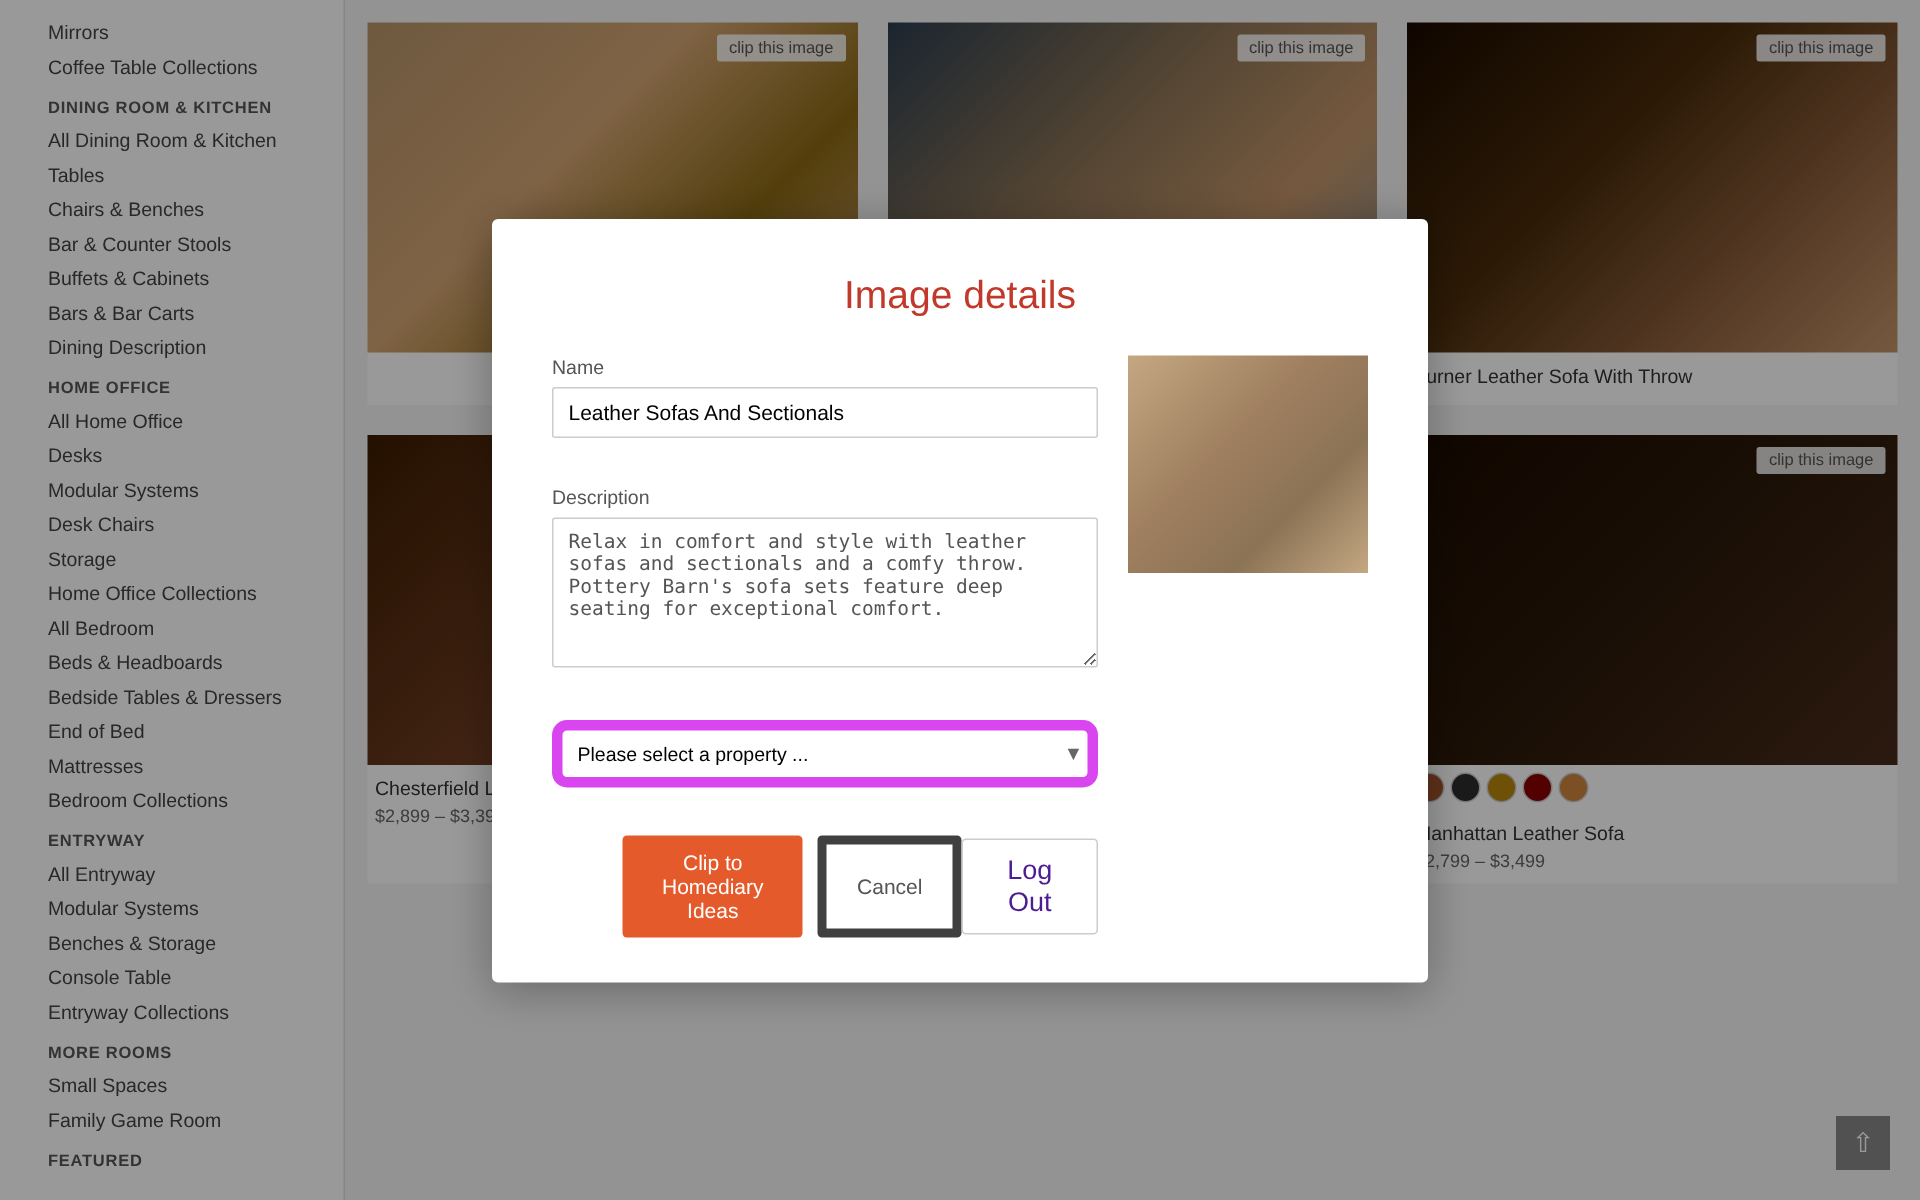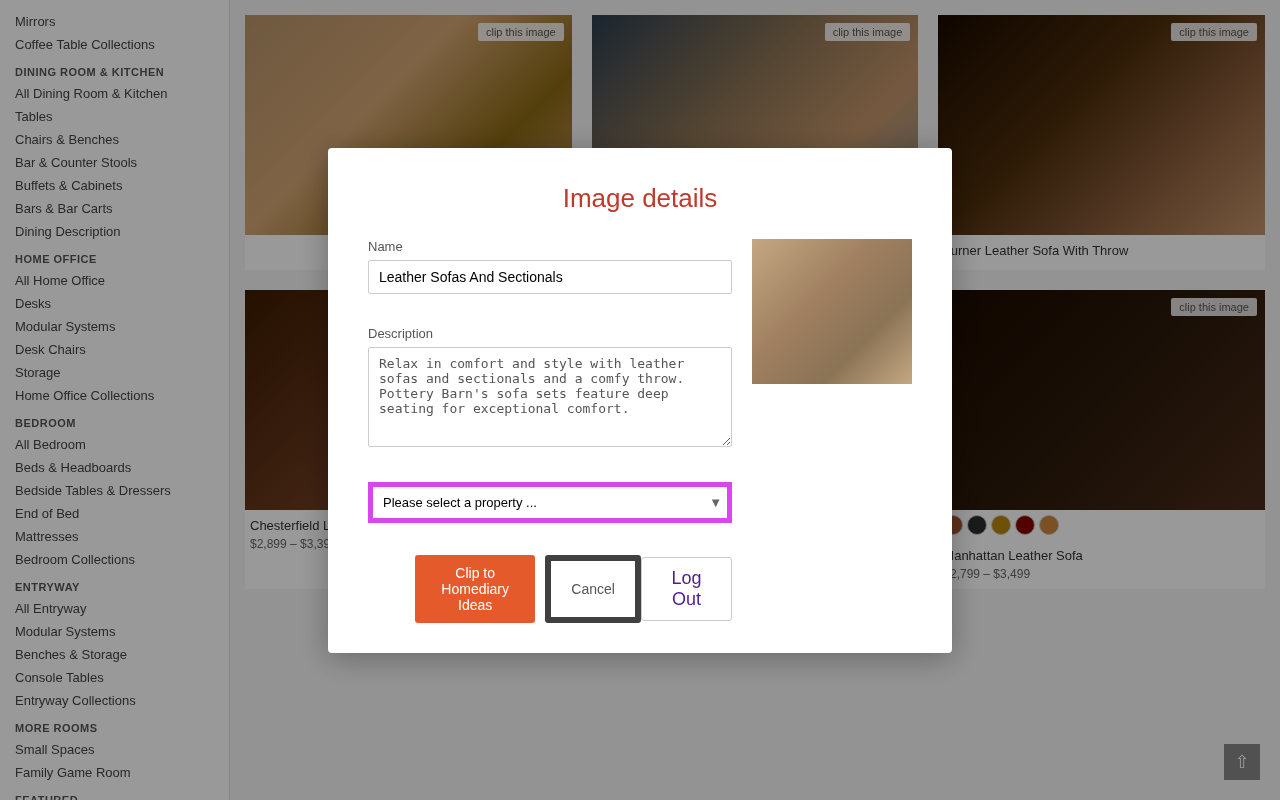--- a/index.html
+++ b/index.html
@@ -1,21 +1,21 @@
 <!DOCTYPE html>
 <html><head>
   <meta charset="utf-8">
   <style>
     * { box-sizing: border-box; margin: 0; padding: 0; }
     body { font-family: Arial, sans-serif; background: #f5f5f5; font-size: 13px; color: #333; overflow: hidden; }
 
     .page-wrapper { display: flex; width: 1280px; height: 800px; position: relative; }
 
     
-    .sidebar { width: 230px; min-width: 230px; background: #fff; overflow-y: auto; padding: 10px 0; border-right: 1px solid #e0e0e0; }
+    .sidebar { width: 230px; min-width: 230px; background: #fff; overflow-y: auto; padding: 10px 17px; border-right: 1px solid #e0e0e0; }
     .sidebar-section-title { font-size: 11px; font-weight: bold; color: #555; padding: 10px 15px 4px; letter-spacing: 0.5px; }
     .sidebar-item { padding: 4px 15px; color: #444; cursor: pointer; font-size: 13px; }
 
     
     .main-content { flex: 1; overflow-y: auto; padding: 15px; background: #f5f5f5; position: relative; }
 
     
     .product-grid { display: grid; grid-template-columns: repeat(3, 1fr); gap: 20px; }
     .product-card { background: #fff; position: relative; }
     .product-image { width: 100%; height: 220px; background: #ccc; position: relative; overflow: hidden; }
@@ -34,21 +34,21 @@
     .modal-title { text-align: center; font-size: 26px; color: #c0392b; font-weight: 400; margin-bottom: 25px; }
     .modal-body { display: flex; gap: 20px; }
     .modal-form { flex: 1; }
     .modal-thumbnail { width: 160px; min-width: 160px; }
     .modal-thumbnail-img { width: 160px; height: 145px; background: #ddd; overflow: hidden; display: flex; align-items: center; justify-content: center; }
     .form-group { margin-bottom: 32px; }
     .form-label { font-size: 13px; color: #555; margin-bottom: 6px; display: block; }
     .form-input { width: 100%; border: 1px solid #ccc; padding: 8px 10px; font-size: 14px; border-radius: 2px; outline: none; }
     .form-textarea { width: 100%; border: 1px solid #ccc; padding: 8px 10px; font-size: 13px; border-radius: 2px; outline: none; min-height: 100px; resize: vertical; color: #555; }
     .form-select-wrapper { position: relative; }
-    .form-select { width: 100%; border: 5px solid #d946ef; padding: 8px 10px; font-size: 13px; border-radius: 0; appearance: none; background: #fff; outline: none; cursor: pointer; }
+    .form-select { width: 100%; border: 7px solid #d946ef; padding: 8px 10px; font-size: 13px; border-radius: 10px; appearance: none; background: #fff; outline: none; cursor: pointer; }
     .select-arrow { position: absolute; right: 10px; top: 50%; transform: translateY(-50%); pointer-events: none; color: #666; }
     .modal-actions { display: flex; justify-content: space-between; align-items: center; margin-top: 20px; padding-left: 47px; }
     .modal-actions-left { display: flex; gap: 10px; }
     .btn-clip { background: #e55a2b; color: #fff; border: none; padding: 10px 20px; cursor: pointer; font-size: 14px; border-radius: 3px; }
     .btn-cancel { background: #fff; color: #555; border: 6px solid #404040; padding: 10px 20px; cursor: pointer; font-size: 14px; border-radius: 3px; }
     .btn-logout { background: #fff; color: #4c1d95; border: 1px solid #ccc; padding: 10px 20px; cursor: pointer; font-size: 18px; border-radius: 3px; }
 
     
     .img-living1 { background: linear-gradient(135deg, #b8956a 0%, #d4a574 40%, #8b6914 70%, #c4956a 100%); }
     .img-living2 { background: linear-gradient(135deg, #2c3e50 0%, #8b7355 40%, #c4956a 70%, #7f8c8d 100%); }
@@ -80,33 +80,32 @@
     <div class="sidebar-item">Dining Description</div>
 
     <div class="sidebar-section-title">HOME OFFICE</div>
     <div class="sidebar-item">All Home Office</div>
     <div class="sidebar-item">Desks</div>
     <div class="sidebar-item">Modular Systems</div>
     <div class="sidebar-item">Desk Chairs</div>
     <div class="sidebar-item">Storage</div>
     <div class="sidebar-item">Home Office Collections</div>
 
-    <div class="sidebar-section-title">BEDROOM</div>
     <div class="sidebar-item">All Bedroom</div>
     <div class="sidebar-item">Beds &amp; Headboards</div>
     <div class="sidebar-item">Bedside Tables &amp; Dressers</div>
     <div class="sidebar-item">End of Bed</div>
     <div class="sidebar-item">Mattresses</div>
     <div class="sidebar-item">Bedroom Collections</div>
 
     <div class="sidebar-section-title">ENTRYWAY</div>
     <div class="sidebar-item">All Entryway</div>
     <div class="sidebar-item">Modular Systems</div>
     <div class="sidebar-item">Benches &amp; Storage</div>
-    <div class="sidebar-item">Console Tables</div>
+    <div class="sidebar-item">Console Table</div>
     <div class="sidebar-item">Entryway Collections</div>
 
     <div class="sidebar-section-title">MORE ROOMS</div>
     <div class="sidebar-item">Small Spaces</div>
     <div class="sidebar-item">Family Game Room</div>
 
     <div class="sidebar-section-title">FEATURED</div>
 
   </div>
 

